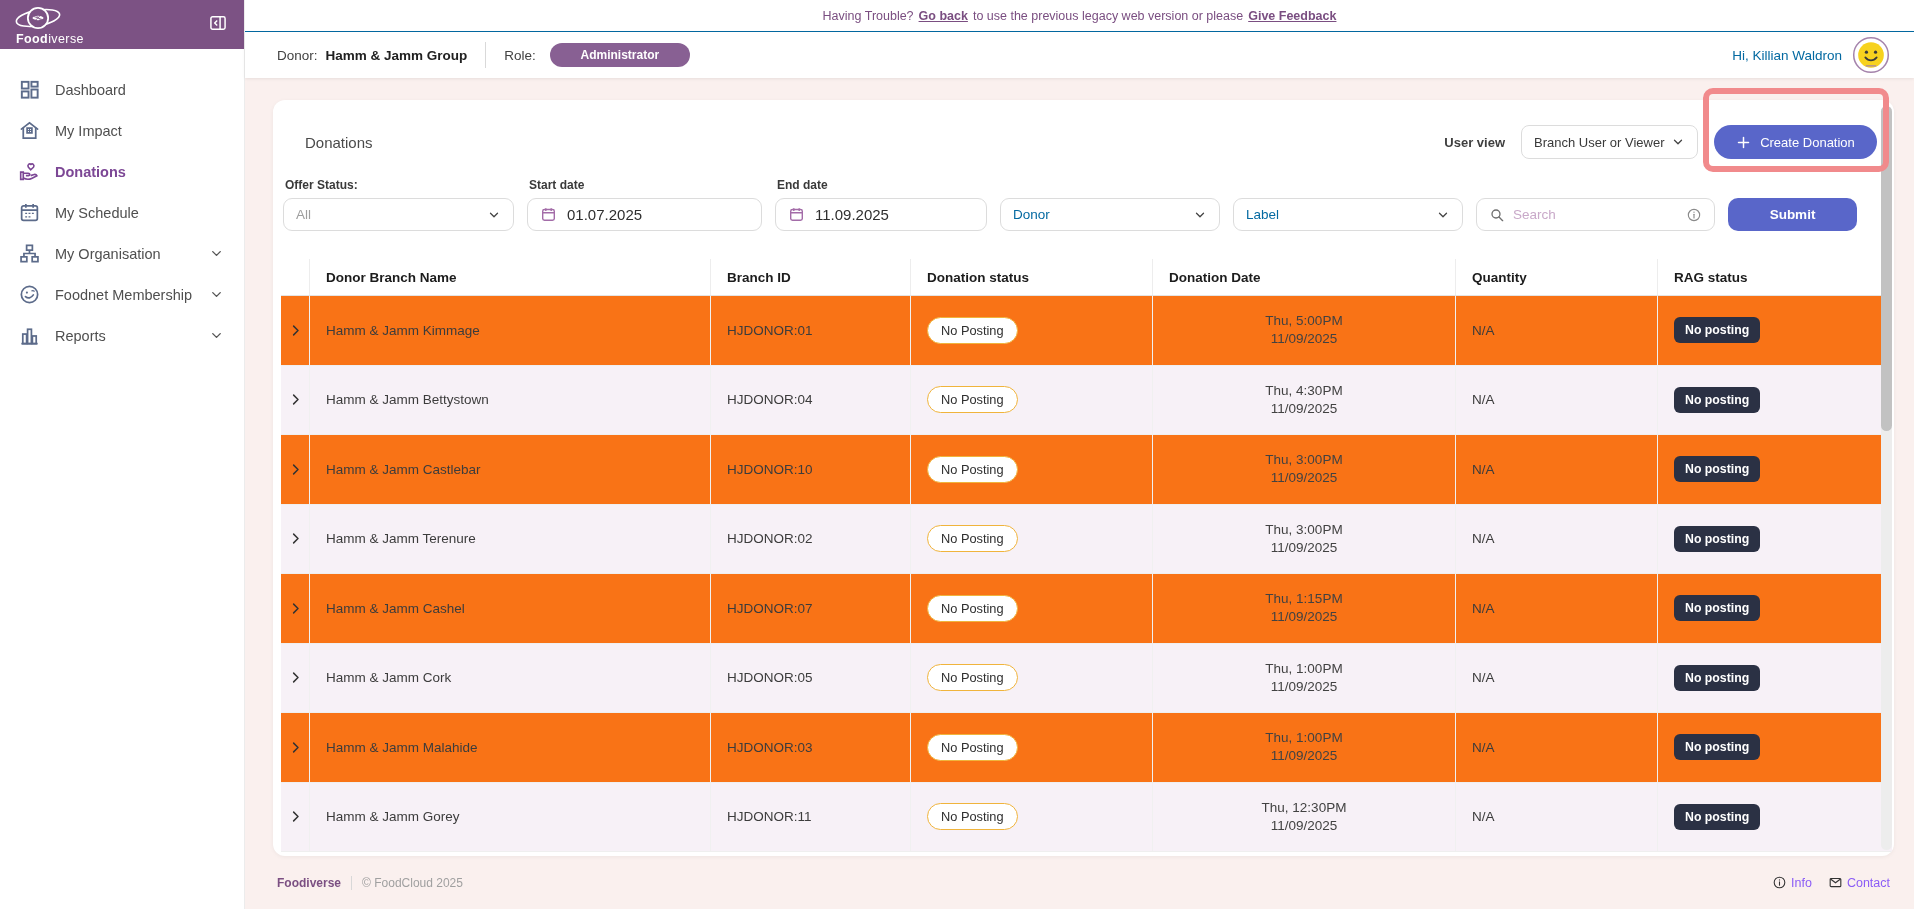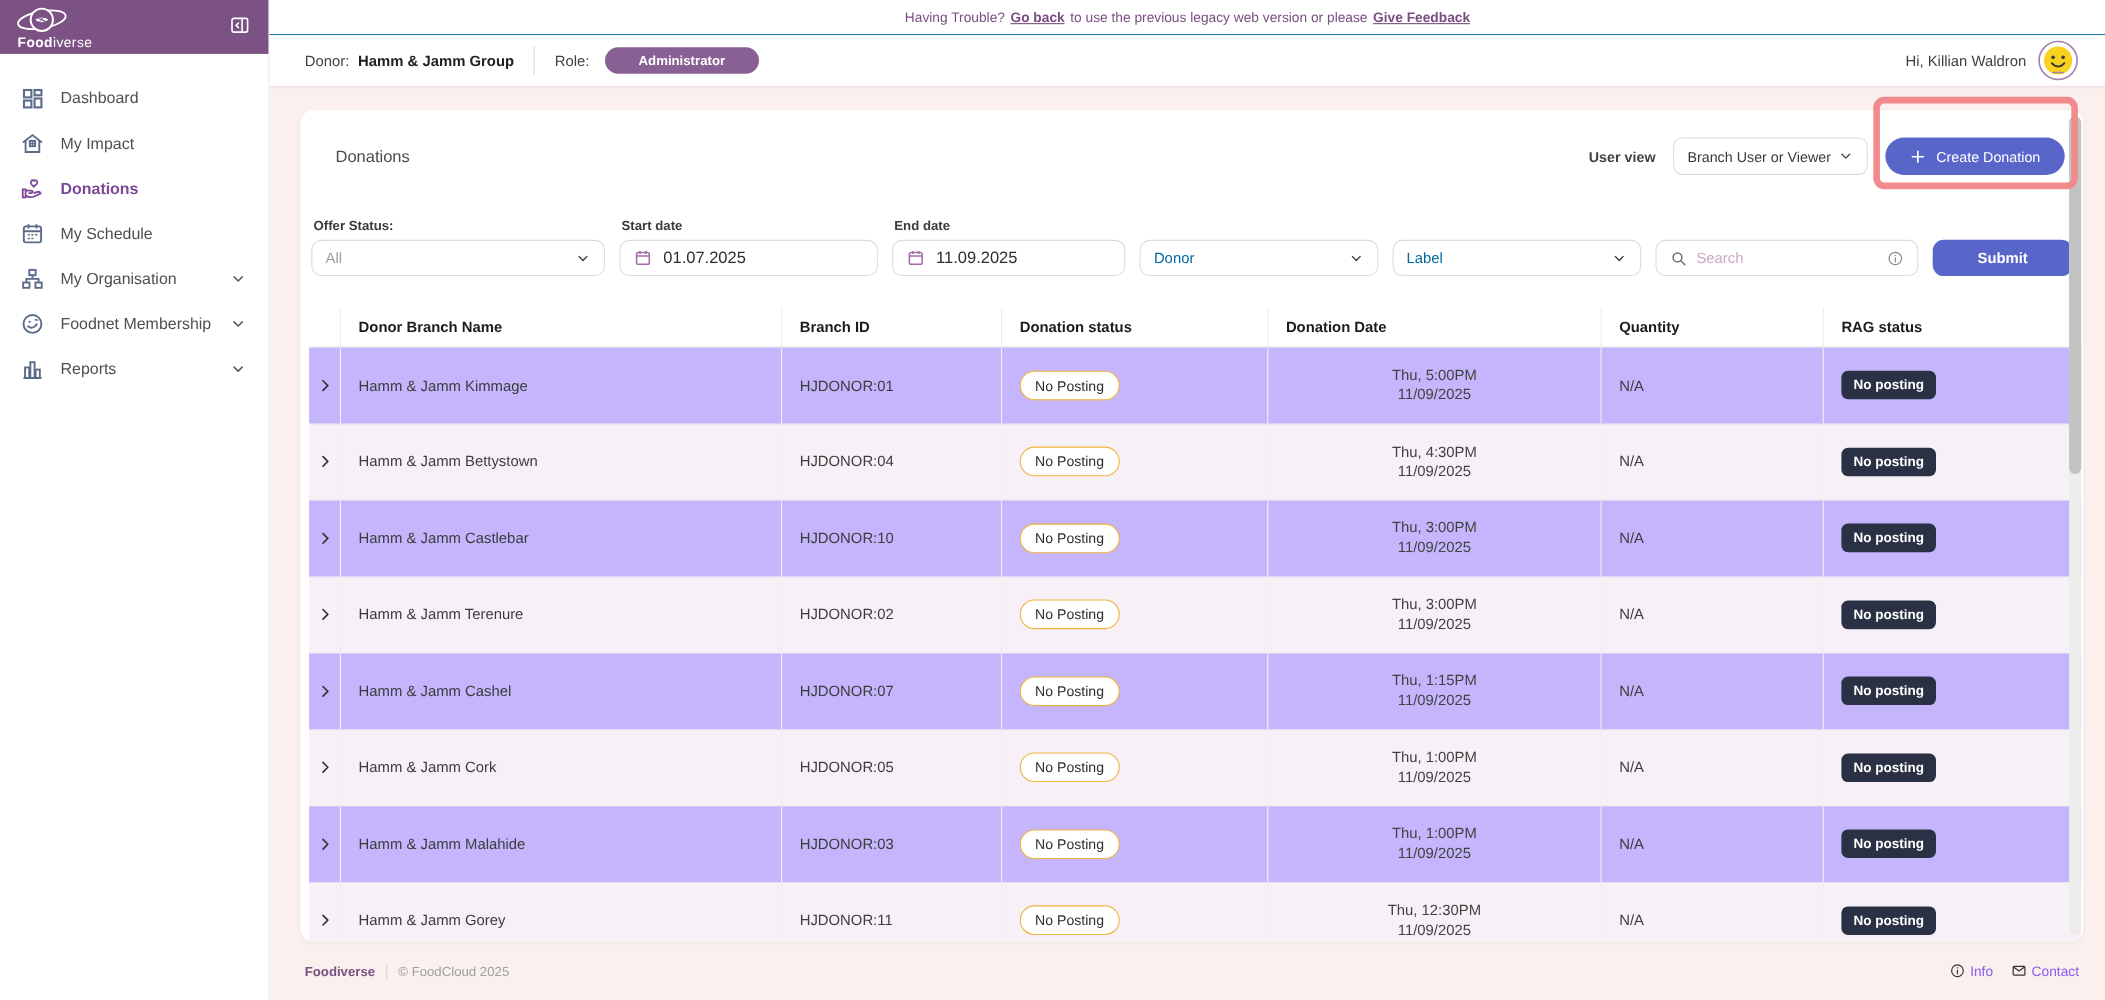--- a/index.html
+++ b/index.html
@@ -31,21 +31,21 @@
   .banner { height:32px; background:#fff; display:flex; align-items:center; justify-content:center; gap:5px;
             font-size:12.5px; color:#7A4E81; border-bottom:1px solid #0369a1; }
   .banner .lnk { font-weight:700; text-decoration:underline; cursor:pointer; }
 
   .topbar { height:46px; background:#fff; display:flex; align-items:center; padding:0 24px 0 32px;
             box-shadow:0 1px 3px rgba(0,0,0,.08); position:relative; z-index:2; font-size:13.5px; color:#424242; }
   .donor-value { font-weight:700; color:#212121; margin-left:8px; }
   .vdivider { width:1px; height:26px; background:#d9d9d9; margin:0 18px; }
   .role-badge { background:#886093; color:#fff; font-size:12px; font-weight:700; width:140px; height:24px;
                 border-radius:13px; display:flex; align-items:center; justify-content:center; margin-left:14px; }
-  .topbar-right { margin-left:auto; display:flex; align-items:center; gap:10px; color:#404040; }
+  .topbar-right { margin-left:auto; display:flex; align-items:center; gap:10px; color:#0369a1; }
   .avatar { width:38px; height:38px; cursor:pointer; }
   .avatar svg { width:38px; height:38px; }
 
   
   .main { flex:1; position:relative; padding:22px 20px 0 28px; }
   .card { background:#fff; border-radius:12px; height:756px; overflow:hidden; position:relative;
           box-shadow:0 1px 4px rgba(0,0,0,.05); }
   .card-head { display:flex; align-items:center; height:78px; padding:6px 17px 0 32px; }
   .card-title { font-size:15px; font-weight:500; color:#4a4a4a; }
   .head-right { margin-left:auto; display:flex; align-items:center; gap:16px; }
@@ -57,48 +57,48 @@
   .chev-sm svg { width:14px; height:14px; }
   .create-btn { width:163px; height:34px; background:var(--indigo,#5966C9); border:none; border-radius:17px;
                 color:#fff; font-size:13px; font-weight:500; font-family:inherit; display:flex; align-items:center;
                 justify-content:center; gap:9px; cursor:pointer; }
   .create-btn .plus { width:15px; height:15px; color:#fff; }
   .create-btn .plus svg { width:15px; height:15px; }
   .annotation { position:absolute; left:1458px; top:10px; width:186px; height:84px;
                 border:6px solid var(--annotation-red,#F18A8C); border-radius:10px; z-index:6; pointer-events:none; }
 
   
-  .filters { display:flex; align-items:flex-end; gap:13px; padding:0 10px; margin-top:20px; }
+  .filters { display:flex; align-items:flex-end; gap:13px; padding:0 10px; }
   .fgroup { display:flex; flex-direction:column; }
   .flabel { font-size:12px; font-weight:700; color:#3a3a3a; margin:0 0 6px 2px; }
   .field { border:1px solid #dcdcdc; border-radius:9px; height:33px; background:#fff; display:flex;
            align-items:center; padding:0 12px; }
   .sel { justify-content:space-between; font-size:13.5px; cursor:pointer; }
   .sel .val-muted { color:#9e9e9e; }
   .sel .val-dark { color:#0369a1; }
   .datefield { gap:10px; font-size:15px; color:#2f2f2f; cursor:pointer; }
   .cal-ic { width:17px; height:17px; color:#A36CA8; }
   .cal-ic svg { width:17px; height:17px; }
   .searchfield { gap:8px; }
   .search-ic, .info-ic { width:16px; height:16px; color:#6f6f6f; flex:0 0 16px; }
   .search-ic svg, .info-ic svg { width:16px; height:16px; }
   .info-ic { color:#8a8a8a; }
   .searchfield input { border:none; outline:none; flex:1; min-width:0; font-family:inherit; font-size:13.5px; color:#333; background:transparent; }
   .searchfield input::placeholder { color:#c9a9c9; }
   .submit-btn { width:129px; height:33px; background:var(--indigo,#5966C9); color:#fff; border:none; border-radius:10px;
                 font-size:13.5px; font-weight:700; font-family:inherit; cursor:pointer; }
-  .w-offer{width:267px} .w-start{width:235px} .w-end{width:212px} .w-donor{width:220px} .w-label{width:230px} .w-search{width:239px}
+  .w-offer{width:231px} .w-start{width:235px} .w-end{width:212px} .w-donor{width:220px} .w-label{width:230px} .w-search{width:239px}
 
   
   .table { margin:28px 2px 0 8px; }
   .t-head, .t-row { display:grid; grid-template-columns:28px 401px 200px 242px 303px 202px 1fr; }
   .t-head { height:37px; border-bottom:1px solid #e4e4e4; }
   .th { display:flex; align-items:center; height:100%; padding-left:16px; font-size:13.5px; font-weight:700; color:#1c1c1c; }
   .th + .th { border-left:1px solid #ededed; }
-  .t-row { height:69.5px; border-bottom:1px solid #efefef; background:#c4b5fd; }
+  .t-row { height:69.5px; border-bottom:1px solid #efefef; background:#f97316; }
   .t-row:nth-child(even) { background:var(--row-alt,#F7F1F7); }
   .td { display:flex; align-items:center; height:100%; padding-left:16px; font-size:13.5px; color:#3c3c3c; }
   .td + .td { border-left:1px solid #f0f0f0; }
   .td.c0 { padding:0; justify-content:center; }
   .row-chev { width:15px; height:15px; color:#333; cursor:pointer; background:none; border:none; padding:0; }
   .row-chev svg { width:15px; height:15px; display:block; }
   .td.cdate { flex-direction:column; justify-content:center; padding:0; text-align:center; color:#424242; line-height:1.32; }
   .status-badge { border:1.5px solid var(--amber,#F0B43C); border-radius:15px; padding:5px 13px; font-size:12.8px;
                   color:#2f2f2f; background:#fff; white-space:nowrap; }
   .rag-badge { background:var(--dark-badge,#2B3144); color:#fff; border-radius:6px; padding:6px 11px;

